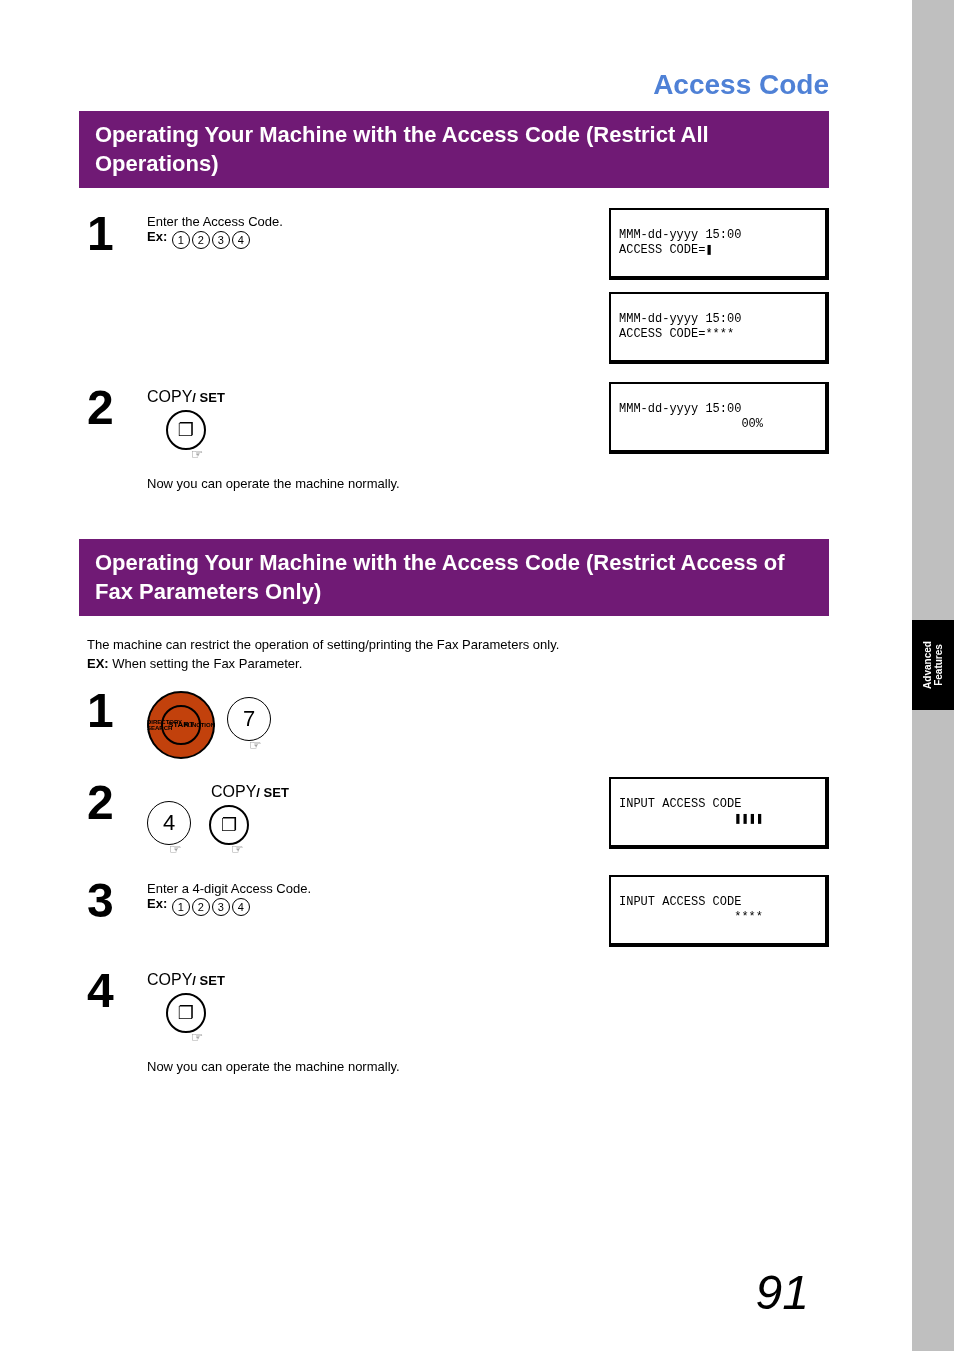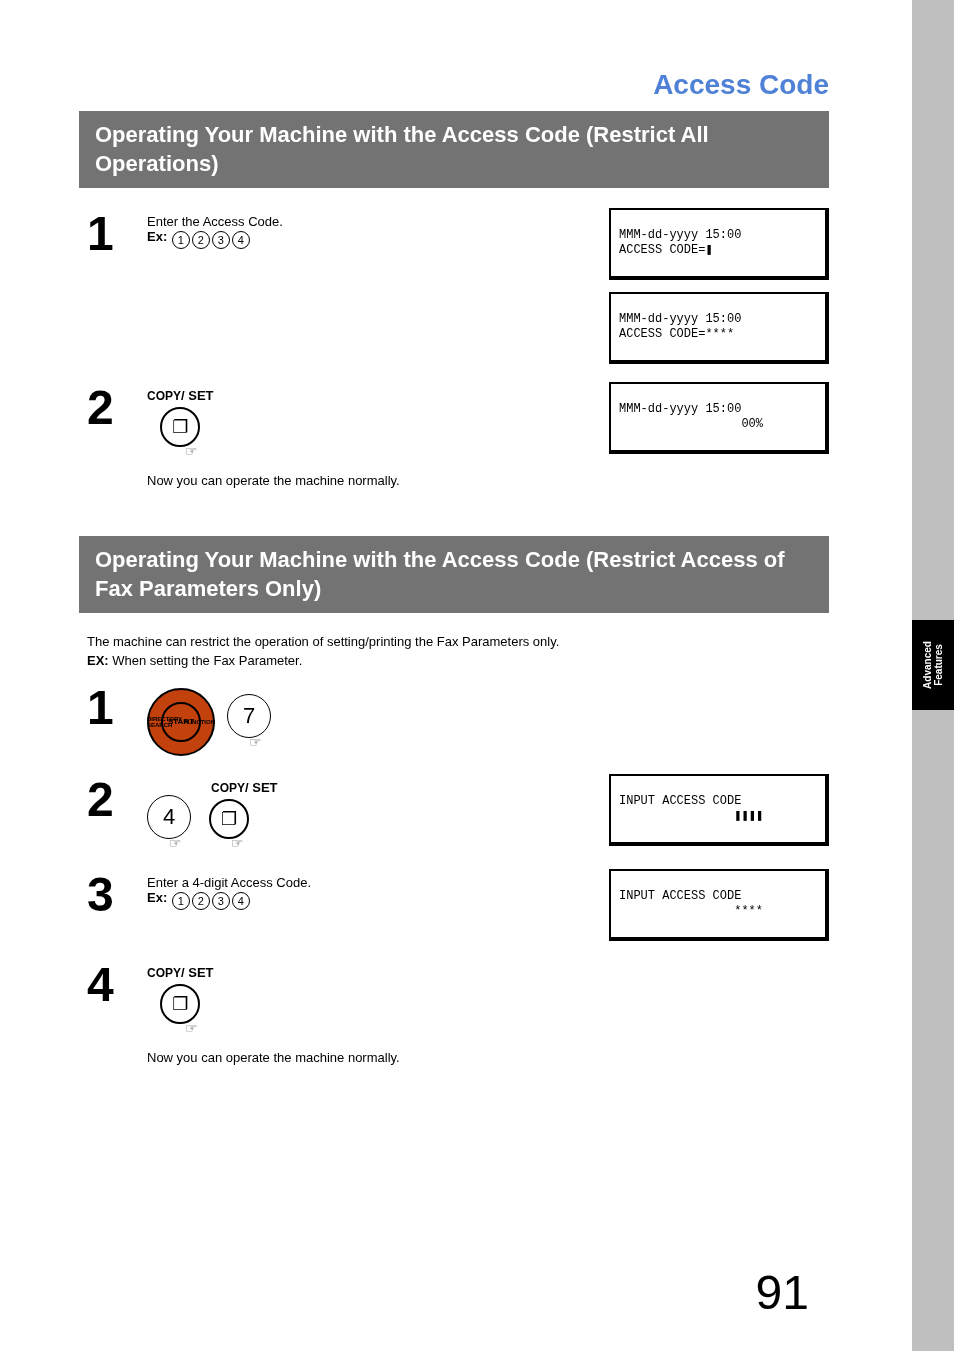--- a/index.html
+++ b/index.html
@@ -49,21 +49,21 @@
   }
   .page-title {
     color: #4f81d6;
     font-size: 28px;
     font-weight: bold;
     text-align: right;
     padding-right: 40px;
     margin-bottom: 10px;
   }
   .section-header {
-    background: #737373;
+    background: #701a75;
     color: #fff;
     font-size: 22px;
     font-weight: bold;
     padding: 10px 16px;
     margin: 0 40px 20px 70px;
     line-height: 1.3;
   }
   .intro {
     margin: 0 40px 12px 78px;
     font-size: 13px;
@@ -111,22 +111,22 @@
     justify-content: center;
     width: 18px; height: 18px;
     border: 1px solid #000;
     border-radius: 50%;
     font-size: 11px;
     margin: 0 1px;
     vertical-align: -3px;
   }
   .btn-label {
     font-family: Arial, sans-serif;
-    font-weight: bold;
-    font-size: 12px;
+    font-weight: normal;
+    font-size: 16px;
   }
   .btn-set { font-size: 13px; font-weight: bold;}
   .round-btn {
     width: 40px; height: 40px;
     border: 2px solid #000;
     border-radius: 50%;
     display: inline-flex;
     align-items: center; justify-content: center;
     font-size: 18px;
     margin-top: 4px;
@@ -155,20 +155,21 @@
   .big-circle-num {
     width:44px;height:44px;border:1.5px solid #000;border-radius:50%;
     display:inline-flex;align-items:center;justify-content:center;font-size:22px;
   }
   .two-btn { display:flex; align-items:flex-start; gap:18px;}
   .page-number {
     position:absolute;
     right:60px;
     bottom:40px;
     font-size:48px;
+    font-style:italic;
   }
   .after-note { margin-top:14px; font-size:13px;}
 </style>
 </head>
 <body>
 
 <div class="right-gutter"></div>
 <div class="side-tab">
   <div class="rot">
     <span>Advanced</span><br>

